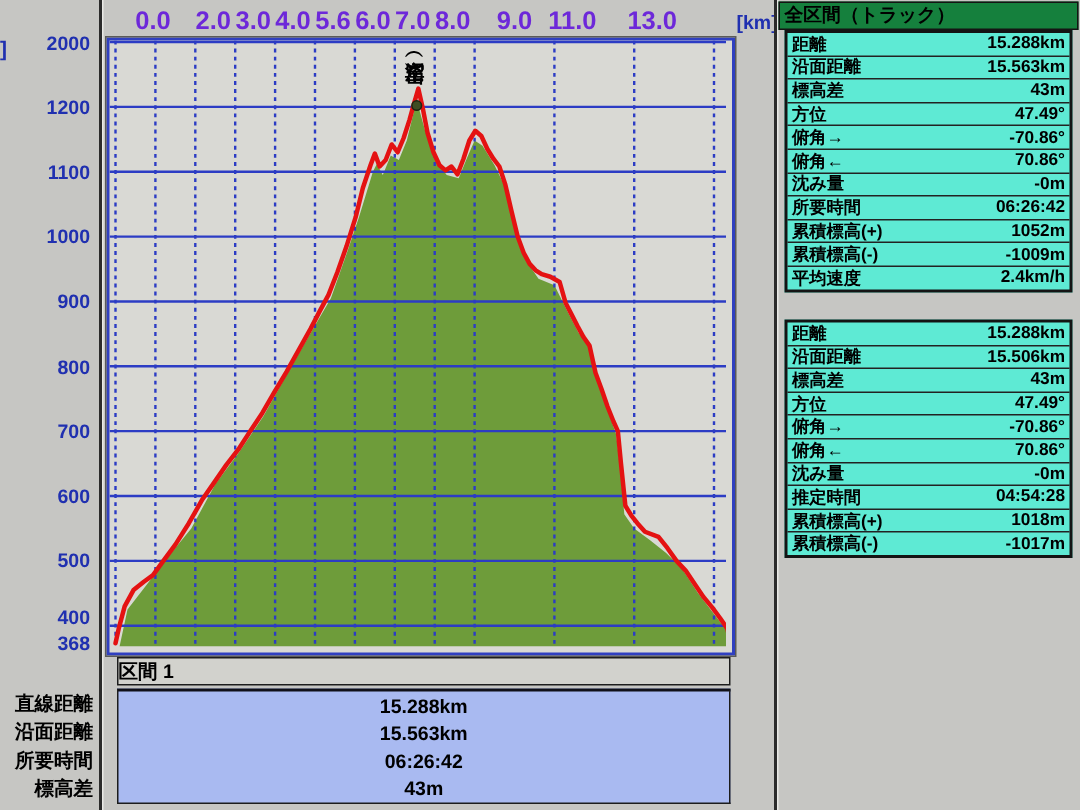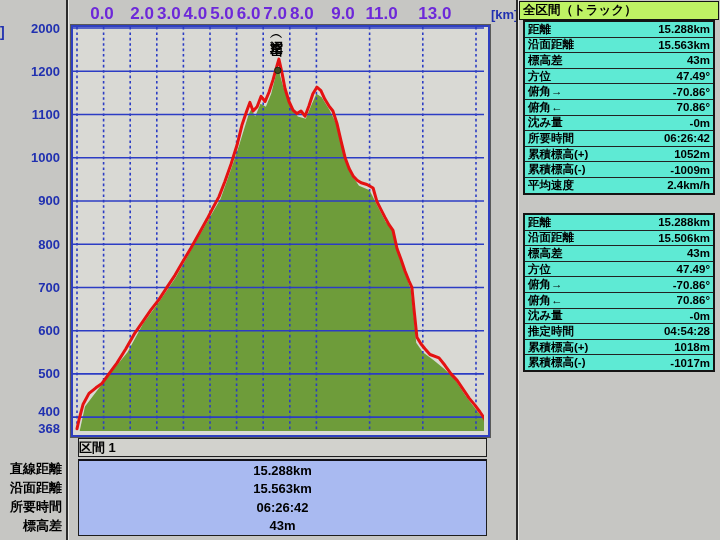--- a/index.html
+++ b/index.html
@@ -38,21 +38,21 @@
            box-sizing:border-box;display:grid;grid-template-rows:repeat(4,1fr);}
   .sec-box .val{text-align:center;font-size:13px;color:#000;
                 display:flex;align-items:center;justify-content:center;}
   .sec-labels{position:absolute;left:0;top:459px;width:62px;height:77px;
               display:grid;grid-template-rows:repeat(4,1fr);}
   .sec-labels .lab{text-align:right;font-size:13px;color:#000;
                    display:flex;align-items:center;justify-content:flex-end;}
 
   
   .panel-header{position:absolute;left:519px;width:200px;height:19px;
-                background:#bef264;border:1px solid #141414;box-sizing:border-box;
+                background:#15803d;border:1px solid #141414;box-sizing:border-box;
                 font-size:12.5px;line-height:16px;color:#000;padding-left:3px;}
   .stat-table{position:absolute;left:523px;width:192px;background:#5eead4;
               border:2px solid #141414;box-sizing:border-box;}
   .stat-row{display:flex;justify-content:space-between;align-items:center;
             height:14.6px;border-bottom:1px solid #222;padding:0 3px;}
   .stat-row:last-child{border-bottom:none;}
   .stat-row .sl{font-size:11.5px;color:#000;white-space:nowrap;}
   .stat-row .sv{font-size:11.5px;color:#000;white-space:nowrap;}
 </style>
 </head>
@@ -72,21 +72,21 @@
       <div class="ylab" style="top: 324.183px;">600</div>
       <div class="ylab" style="top: 367.423px;">500</div>
       <div class="ylab" style="top: 404.663px;">400</div>
       <div class="ylab" style="top: 422px;">368</div>
     </div>
   <div id="xlabels">
       <div class="xlab" style="left: 85px;">0.0</div>
       <div class="xlab" style="left: 125.2px;">2.0</div>
       <div class="xlab" style="left: 151.8px;">3.0</div>
       <div class="xlab" style="left: 178.4px;">4.0</div>
-      <div class="xlab" style="left: 205px;">5.0</div>
+      <div class="xlab" style="left: 205px;">5.6</div>
       <div class="xlab" style="left: 231.6px;">6.0</div>
       <div class="xlab" style="left: 258.2px;">7.0</div>
       <div class="xlab" style="left: 284.8px;">8.0</div>
       <div class="xlab" style="left: 326px;">9.0</div>
       <div class="xlab" style="left: 364.6px;">11.0</div>
       <div class="xlab" style="left: 417.8px; text-align: right;">13.0</div>
     </div>
   <div class="x-unit">[km]</div>
 
   <div class="chart-frame">

